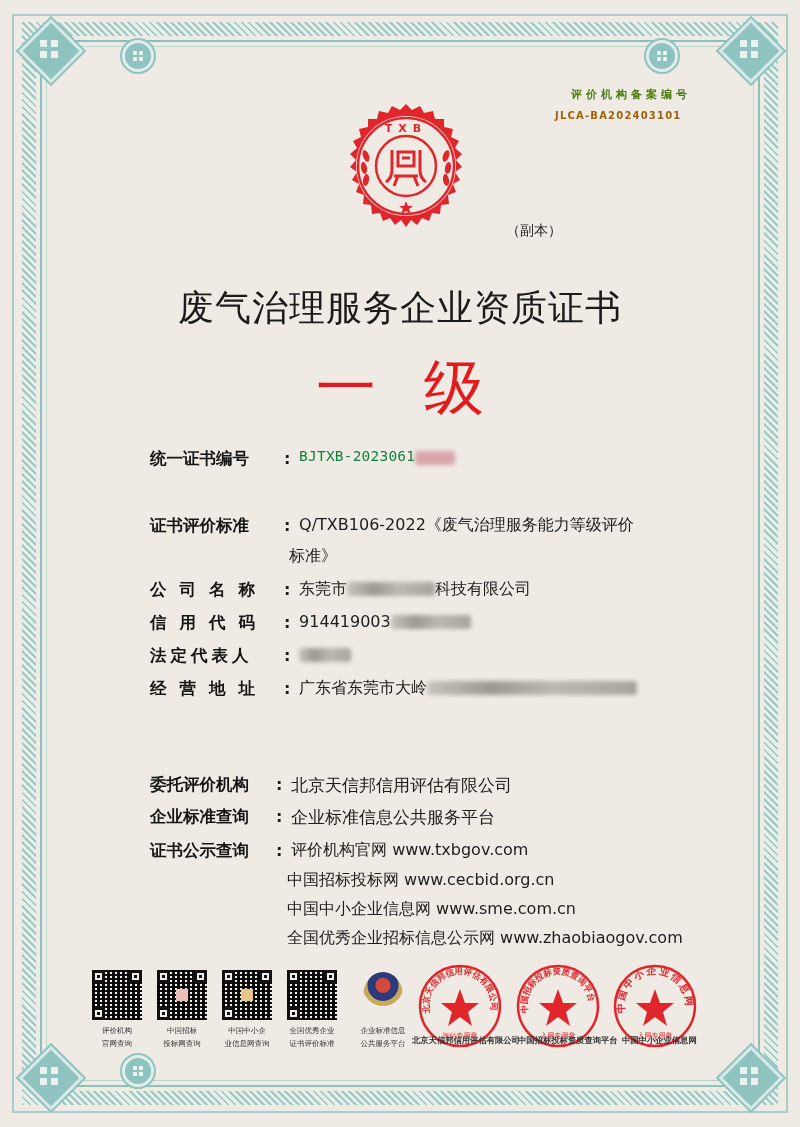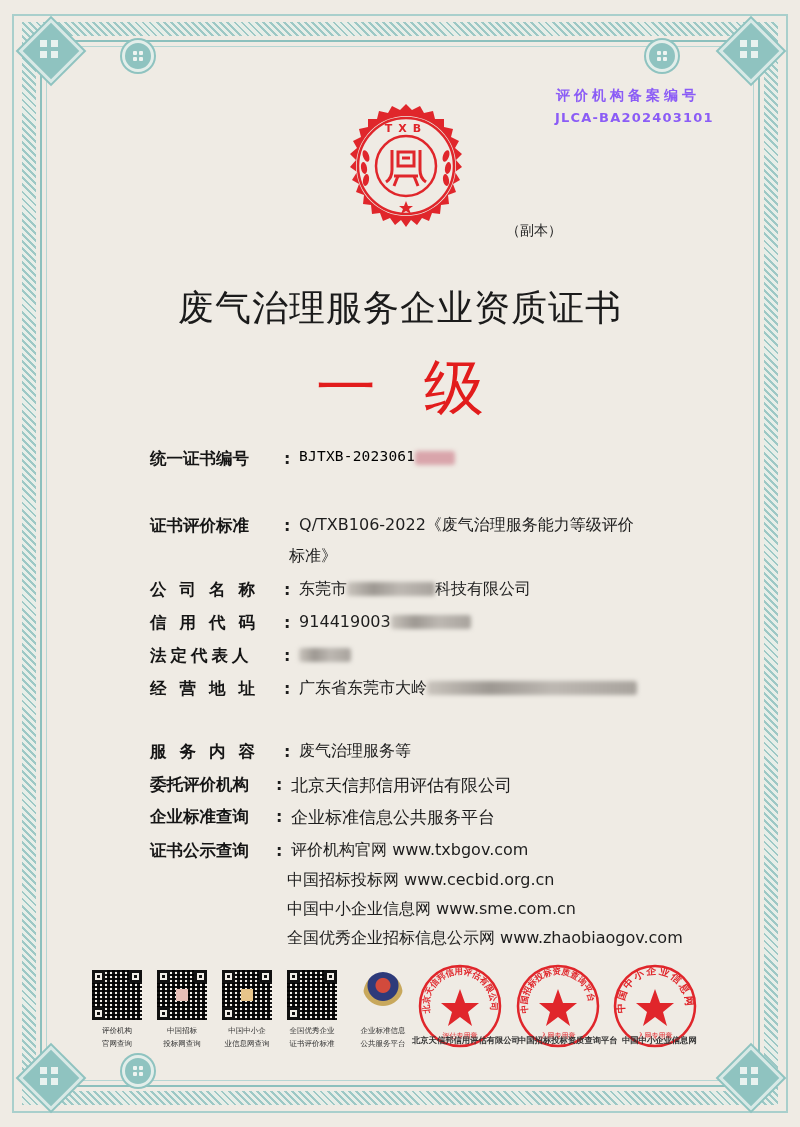--- a/index.html
+++ b/index.html
@@ -62,27 +62,27 @@
     background:
       radial-gradient(circle,#eef4f1 2px,transparent 2.5px) 0 0/6px 6px;
   }
   .m-tl { left: 122px; top: 40px; }
   .m-tr { right: 122px; top: 40px; }
   .m-bl { left: 122px; bottom: 40px; }
 
   
   .ref-label {
     position: absolute; left: 556px; top: 87px; width: 150px;
-    font-family: "DejaVu Sans", sans-serif; font-weight: bold; font-size: 14px;
-    letter-spacing: 4px; color: #8b5cf6; text-align: left;
+    font-family: "DejaVu Sans", sans-serif; font-weight: bold; font-size: 11px;
+    letter-spacing: 4px; color: #4d7c0f; text-align: center;
   }
   .ref-code {
     position: absolute; left: 555px; top: 110px;
-    font-family: "DejaVu Sans", sans-serif; font-weight: bold; font-size: 13px;
-    letter-spacing: 1.2px; color: #8b5cf6;
+    font-family: "DejaVu Sans", sans-serif; font-weight: bold; font-size: 10px;
+    letter-spacing: 1.2px; color: #a16207;
   }
 
   
   .seal {
     position: absolute; left: 336px; top: 98px; width: 140px; height: 140px;
   }
   .copy-label {
     position: absolute; left: 506px; top: 222px; font-size: 14px; color: #222;
   }
 
@@ -94,21 +94,21 @@
     position: absolute; left: 0; right: 0; top: 348px; text-align: center;
     font-size: 60px; color: #e21c1c; letter-spacing: 48px; padding-left: 48px;
   }
   .row { position: absolute; left: 150px; font-size: 16px; color: #1d1d1d; white-space: nowrap; }
   .row .label {
     display: inline-block; width: 134px; font-weight: bold; font-size: 16.5px;
     color: #151515;
   }
   .row .colon { display: inline-block; width: 10px; font-weight: bold; }
   .row .value { display: inline-block; vertical-align: top; }
-  .red { color: #000000; }
+  .red { color: #15803d; }
   .blur {
     display: inline-block; height: 14px; vertical-align: -1px;
     background: linear-gradient(90deg, #c9c4bd, #9d9892 30%, #bdb8b2 60%, #a8a39d);
     filter: blur(2px); border-radius: 3px;
   }
   .mono { font-family: "DejaVu Sans Mono", monospace; font-size: 14.5px; letter-spacing: .2px; }
   .cont { position: absolute; left: 289px; font-size: 16px; color: #1d1d1d; white-space: nowrap; }
 
   
   .qr-wrap { position: absolute; top: 970px; width: 62px; text-align: center; }
@@ -223,24 +223,20 @@
   </div>
   <div class="row" style="top:645px">
     <span class="label" style="letter-spacing:4px">法定代表人</span><span class="colon">:</span>
     <span class="blur" style="width:52px"></span>
   </div>
   <div class="row" style="top:678px">
     <span class="label" style="letter-spacing:13px">经营地址</span><span class="colon">:</span>
     <span class="value">广东省东莞市大岭</span><span class="blur" style="width:210px"></span>
   </div>
 
-  <div class="row" style="top:741px">
-    <span class="label" style="letter-spacing:13px">服务内容</span><span class="colon">:</span>
-    <span class="value">废气治理服务等</span>
-  </div>
   <div class="row" style="top:774px">
     <span class="label" style="width:126px">委托评价机构</span><span class="colon">:</span>
     <span class="value" style="font-size:17px">北京天信邦信用评估有限公司</span>
   </div>
   <div class="row" style="top:806px">
     <span class="label" style="width:126px">企业标准查询</span><span class="colon">:</span>
     <span class="value" style="font-size:17px">企业标准信息公共服务平台</span>
   </div>
   <div class="row" style="top:840px">
     <span class="label" style="width:126px">证书公示查询</span><span class="colon">:</span>

